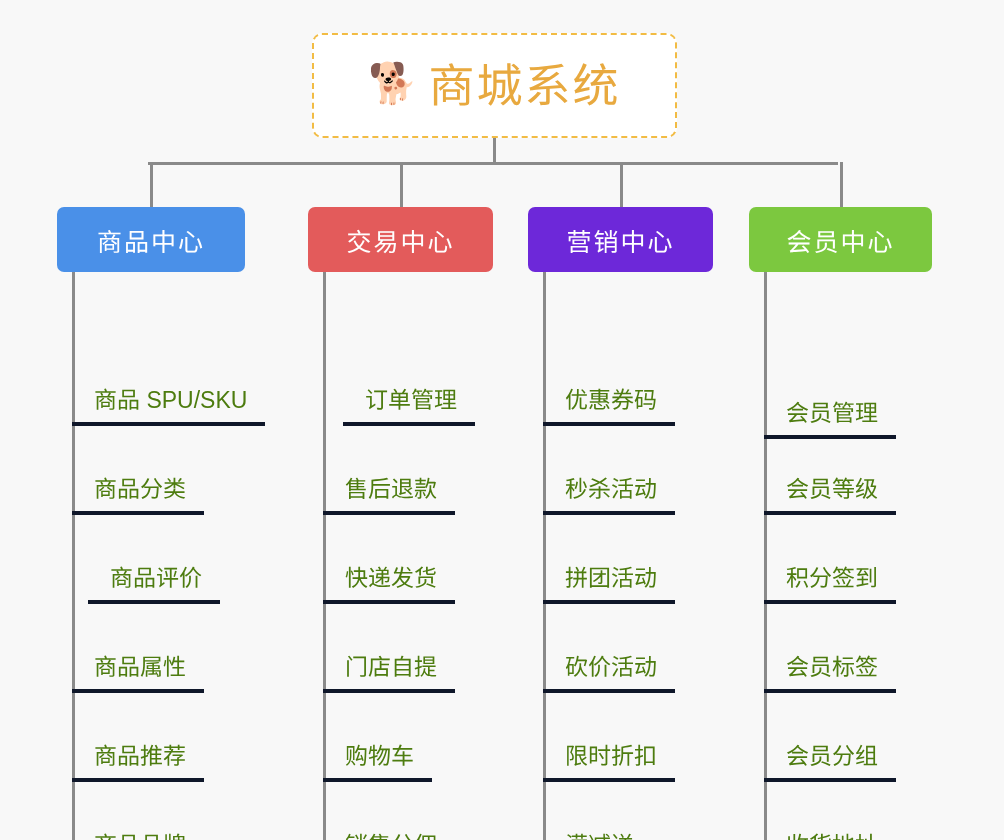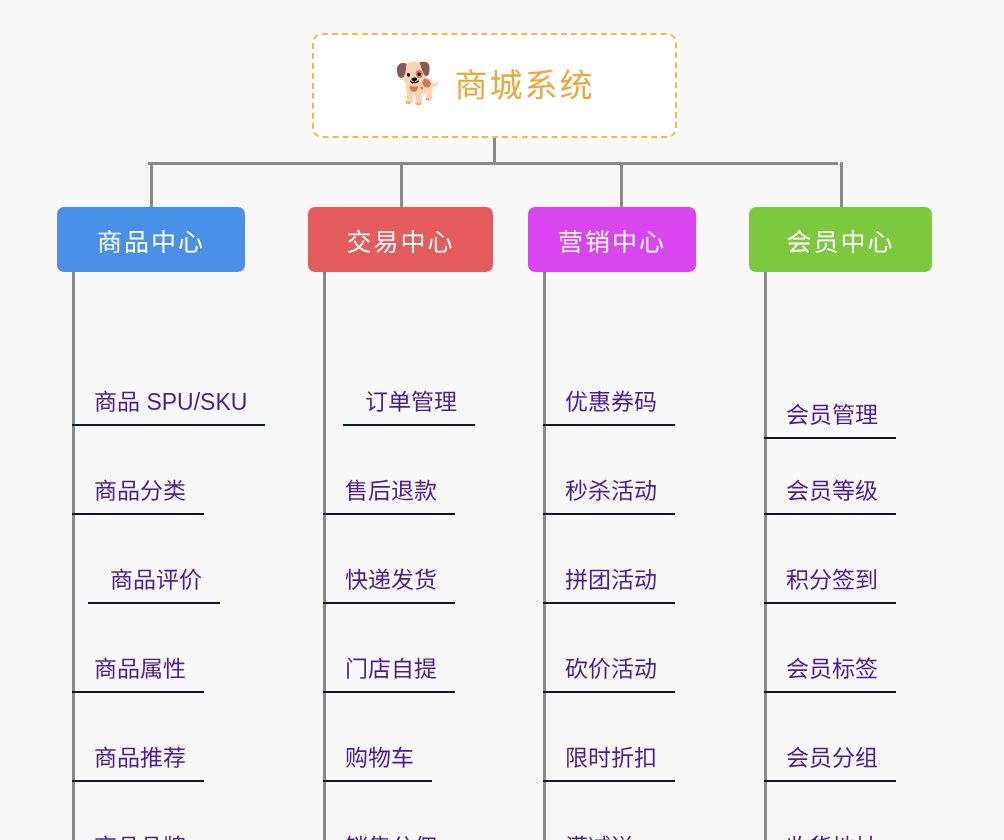--- a/index.html
+++ b/index.html
@@ -38,21 +38,21 @@
     gap: 14px;
   }
   .root-emoji {
     font-size: 40px;
     line-height: 1;
     width: 46px;
     height: 46px;
     display: block;
   }
   .root-title {
-    font-size: 33px;
+    font-size: 46px;
     color: #e8a93f;
     letter-spacing: 2px;
     white-space: nowrap;
     line-height: 1;
   }
 
   
   .conn {
     position: absolute;
     background: #8a8a8a;
@@ -108,23 +108,23 @@
   .leaf-item {
     position: absolute;
     left: 15px;
     height: 89px;
     display: flex;
     align-items: flex-end;
   }
   .leaf-label {
     display: inline-block;
     padding: 0 18px 9px 22px;
-    border-bottom: 2px solid #0f172a;
+    border-bottom: 4px solid #0f172a;
     font-size: 23px;
-    color: #4c1d95;
+    color: #4d7c0f;
     white-space: nowrap;
     line-height: 1.1;
   }
 </style>
 </head>
 <body>
 
 <div id="canvas">
 
   <div class="root-node">
@@ -178,21 +178,21 @@
           </li>
           <li class="leaf-item" style="top: 421px;">
             <span class="leaf-label">购物车</span>
           </li>
           <li class="leaf-item" style="top: 510px;">
             <span class="leaf-label">销售分佣</span>
           </li>
         </ul>
       </div>
       <div class="column" style="left: 528px; width: 185px;">
-        <div class="cat-header" style="background: #d946ef; width: 168px;">营销中心</div>
+        <div class="cat-header" style="background: #6d28d9; width: 185px;">营销中心</div>
         <div class="cat-trunk" style="height: 593px; background: rgb(138, 138, 138);"></div>
         <ul class="leaf-list">
           <li class="leaf-item" style="top: 65px;">
             <span class="leaf-label">优惠券码</span>
           </li>
           <li class="leaf-item" style="top: 154px;">
             <span class="leaf-label">秒杀活动</span>
           </li>
           <li class="leaf-item" style="top: 243px;">
             <span class="leaf-label">拼团活动</span>

